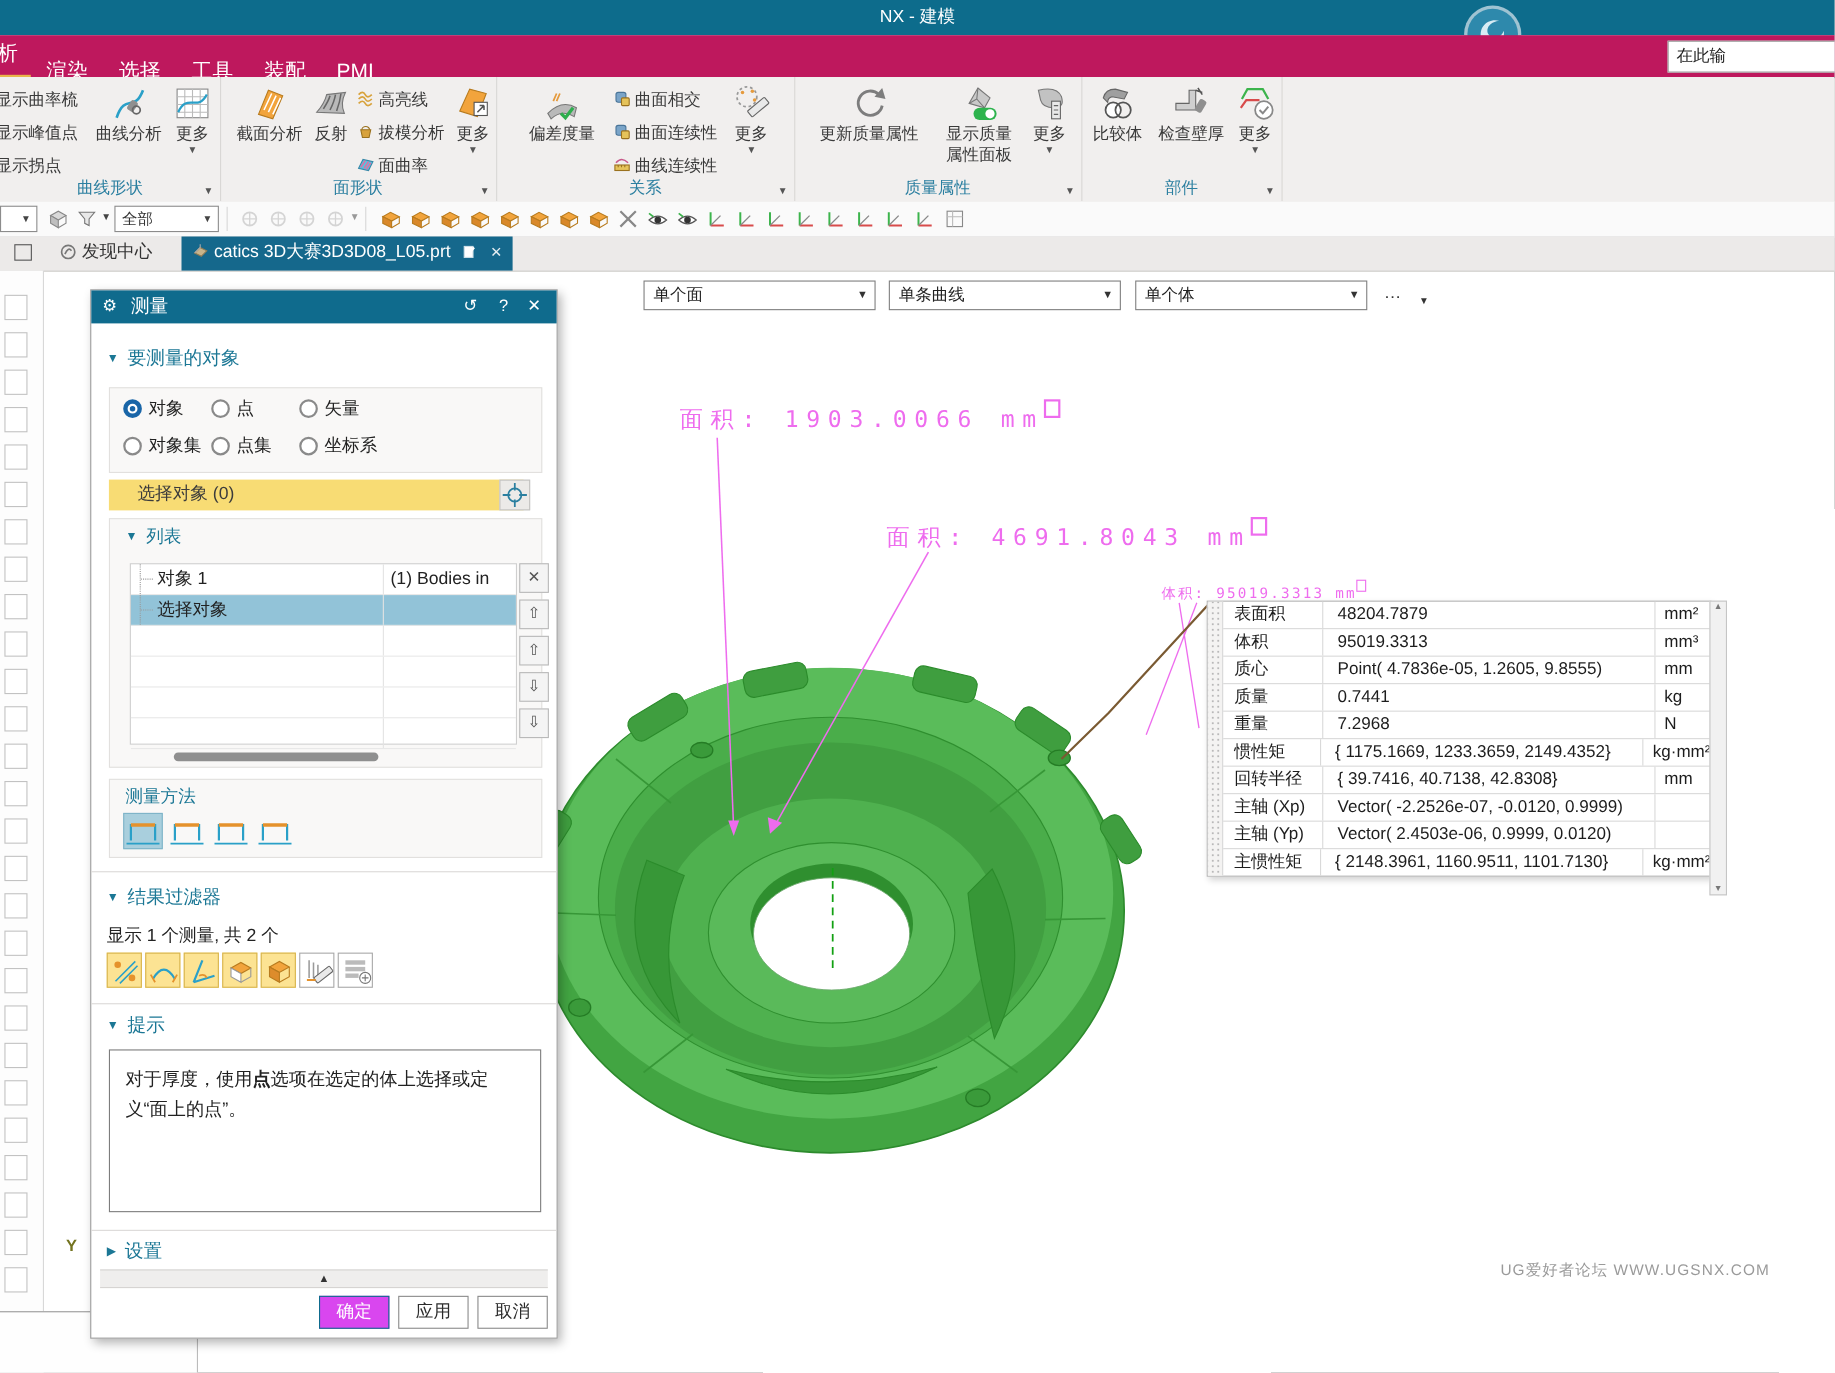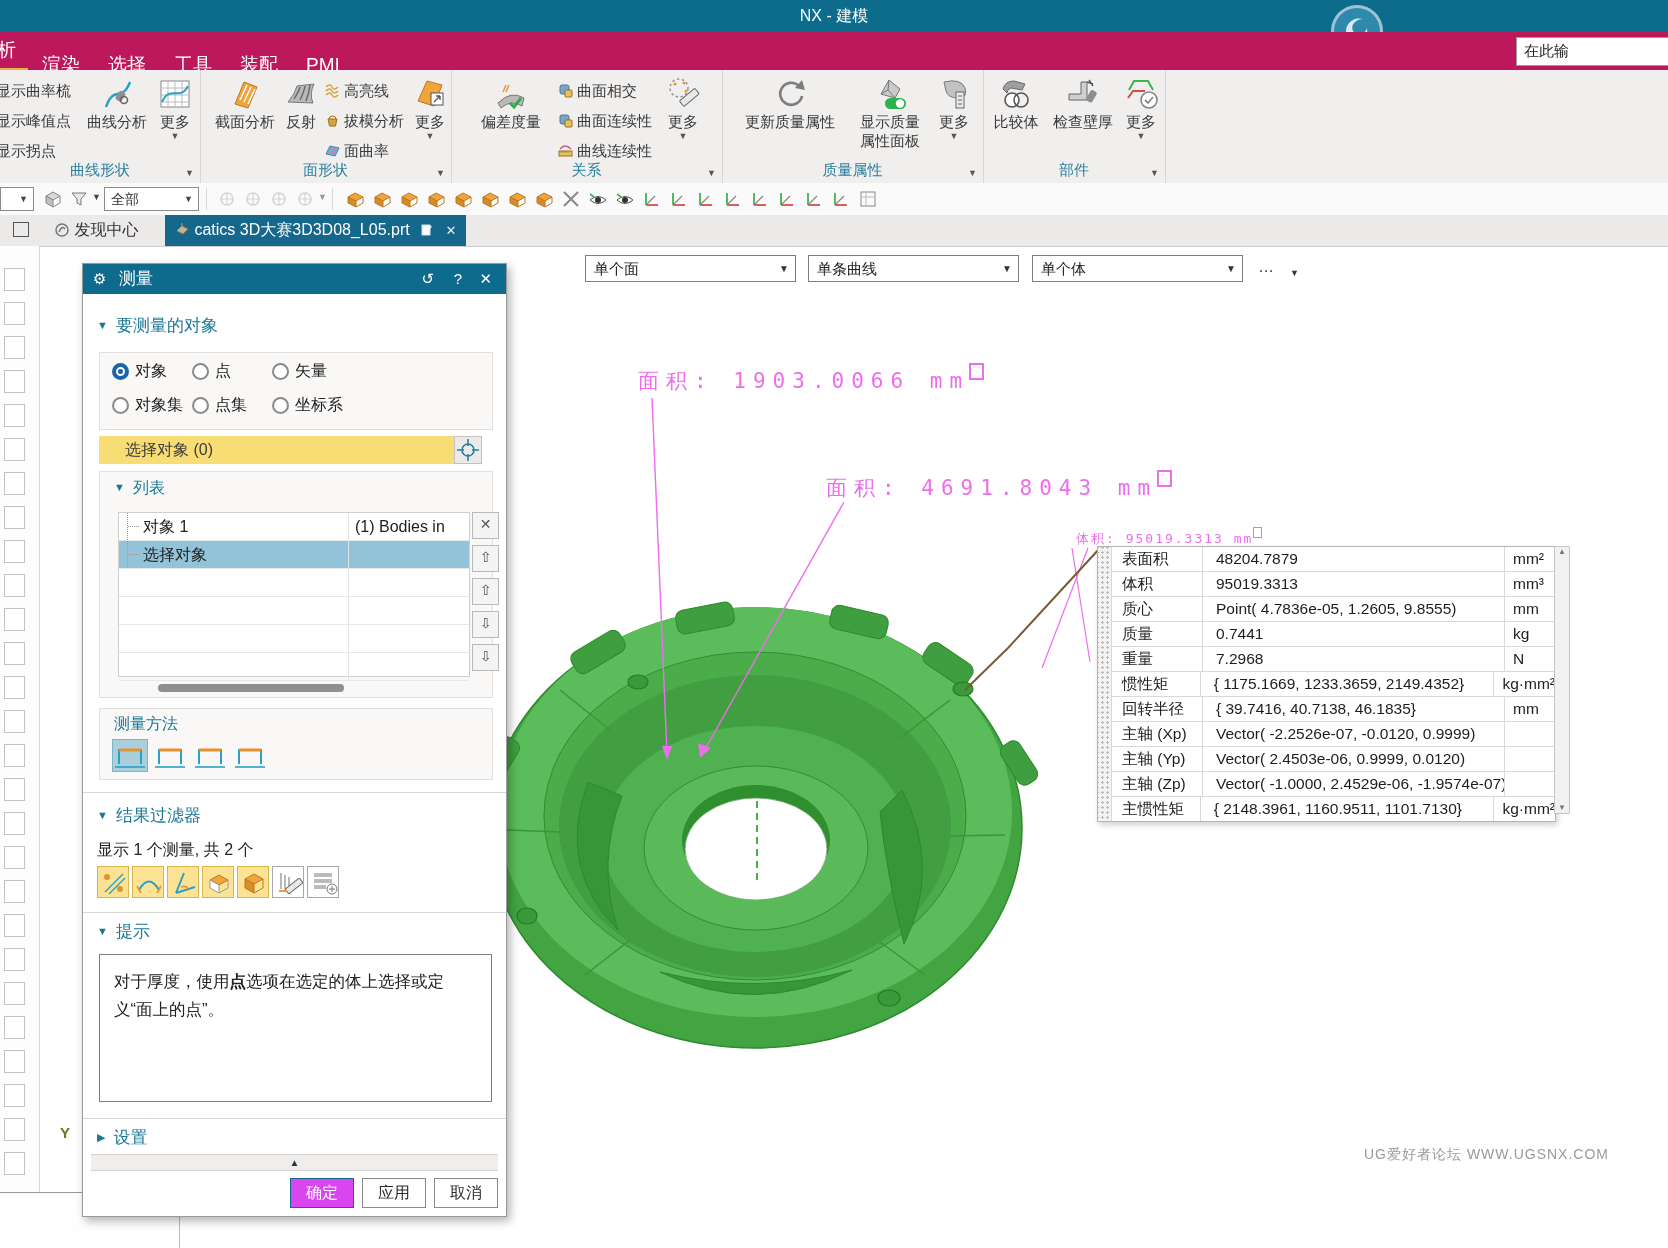--- a/index.html
+++ b/index.html
@@ -40,21 +40,21 @@
   #tab-file{left:165px;background:#15688c;color:#fff;padding:0 10px;}
   #tab-home{left:46px;color:#333;padding:0 8px;}
   .tab-x{font-size:13px;margin-left:8px;color:#e8eff3;}
   
   #lstrip{left:0;top:246px;width:39px;height:1002px;background:#fdfdfd;border-right:1px solid #d8d8d8;}
   .strip-box{position:absolute;left:4px;width:19px;height:21px;border:1px solid #c2c2c2;background:#fff;}
   
   .vsel{position:absolute;top:255px;height:27px;width:211px;background:#fff;border:1px solid #7f7f7f;
         font-size:15px;line-height:25px;padding-left:8px;box-sizing:border-box;color:#222;}
   .vsel .car{position:absolute;right:6px;top:0;font-size:10px;line-height:25px;color:#333;}
-  .ann{position:absolute;color:#ee6cee;font-family:"DejaVu Sans Mono","Liberation Mono",monospace;white-space:nowrap;margin-left:20px;}
+  .ann{position:absolute;color:#ee6cee;font-family:"DejaVu Sans Mono","Liberation Mono",monospace;white-space:nowrap;}
   .ann .supbox{display:inline-block;border:2px solid #ee6cee;vertical-align:super;}
   #ann1,#ann2{font-size:21px;letter-spacing:7px;}
   #ann1 .supbox,#ann2 .supbox{width:11px;height:13px;}
   #ann3{font-size:13px;letter-spacing:2px;}
   #ann3 .supbox{width:7px;height:9px;border-width:1.5px;}
   
   #rtable{left:1097px;top:546px;width:457px;background:#fff;border:1px solid #b3b3b3;box-shadow:2px 3px 6px rgba(0,0,0,.18);}
   #rt-grip{position:absolute;left:0;top:0;bottom:0;width:13px;background:#f4f3f2;border-right:1px solid #d9d9d9;
     background-image:radial-gradient(#b9b9b9 1px,transparent 1.2px);background-size:5px 5px;background-position:2px 3px;}
   .rtr{display:flex;height:24px;line-height:24px;border-bottom:1px solid #d9d9d9;font-size:15.5px;color:#1d1d1d;justify-content:center;}
@@ -575,36 +575,31 @@
           <div class="rt-v">7.2968</div>
           <div class="rt-u">N</div>
         </div>
         <div class="rtr">
           <div class="rt-l">惯性矩</div>
           <div class="rt-v">{ 1175.1669, 1233.3659, 2149.4352}</div>
           <div class="rt-u">kg·mm²</div>
         </div>
         <div class="rtr">
           <div class="rt-l">回转半径</div>
-          <div class="rt-v">{ 39.7416, 40.7138, 46.1835}</div>
+          <div class="rt-v">{ 39.7416, 40.7138, 42.8308}</div>
           <div class="rt-u">mm</div>
         </div>
         <div class="rtr">
           <div class="rt-l">主轴 (Xp)</div>
           <div class="rt-v">Vector( -2.2526e-07, -0.0120, 0.9999)</div>
           <div class="rt-u"></div>
         </div>
         <div class="rtr">
           <div class="rt-l">主轴 (Yp)</div>
           <div class="rt-v">Vector( 2.4503e-06, 0.9999, 0.0120)</div>
-          <div class="rt-u"></div>
-        </div>
-        <div class="rtr">
-          <div class="rt-l">主轴 (Zp)</div>
-          <div class="rt-v">Vector( -1.0000, 2.4529e-06, -1.9574e-07)</div>
           <div class="rt-u"></div>
         </div>
         <div class="rtr">
           <div class="rt-l">主惯性矩</div>
           <div class="rt-v">{ 2148.3961, 1160.9511, 1101.7130}</div>
           <div class="rt-u">kg·mm²</div>
         </div>
       </div>
   </div>
   <div id="rt-scroll" class="abs">

